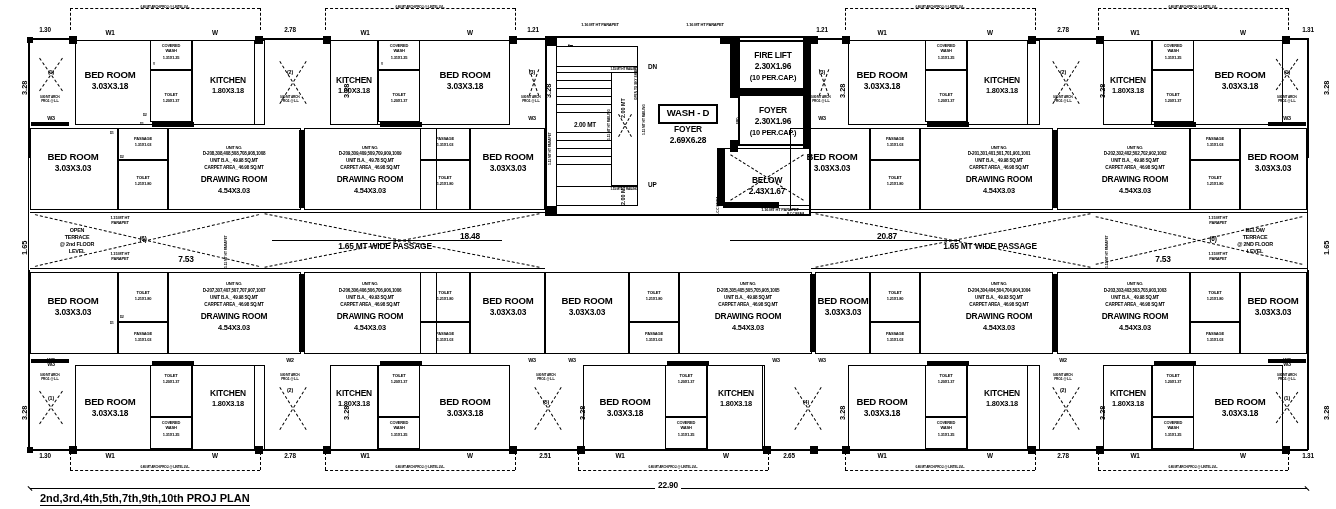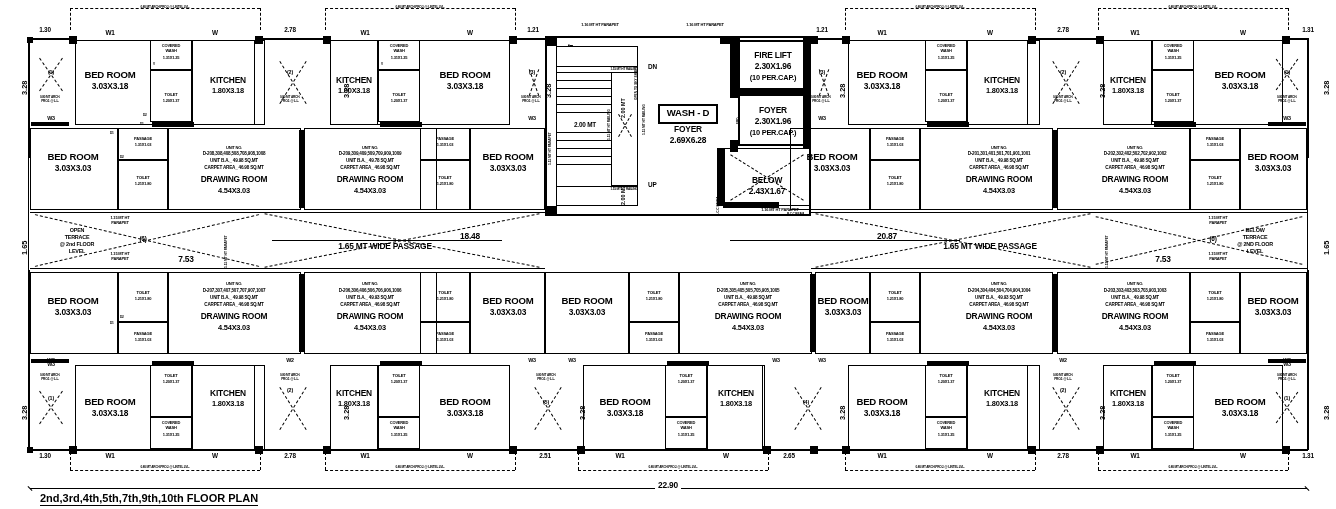--- a/index.html
+++ b/index.html
@@ -735,15 +735,15 @@
     <div class="dash-v" style="left:1098px;top:452px;height:18px;"></div>
     <div class="dash-v" style="left:1288px;top:452px;height:18px;"></div>
     <div class="t f3 c" style="left:1193px;top:466px;">0.80 MT ARCH.PROJ. @ LINTEL LVL.</div>
 
     <div class="dimline" style="left:30px;top:488px;width:1277px;"></div>
     <div class="t f8 c" style="left:668px;top:481px;background:#fff;padding:0 3px;">22.90</div>
     <div class="tick" style="left:27px;top:488px;"></div>
     <div class="tick" style="left:1304px;top:488px;"></div>
   </div>
 
-  <div class="title" style="left:40px;top:492px;">2nd,3rd,4th,5th,7th,9th,10th FLOOR PLAN</div>
+  <div class="title" style="left:40px;top:492px;">2nd,3rd,4th,5th,7th,9th,10th PROJ PLAN</div>
 
 </div>
 
 </body></html>

